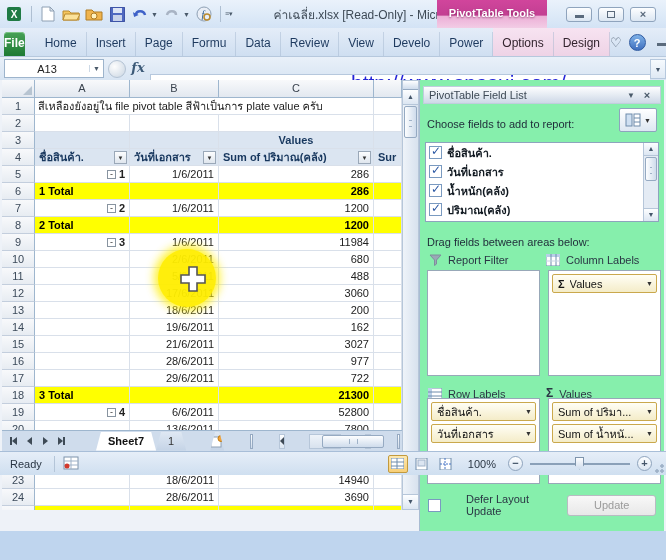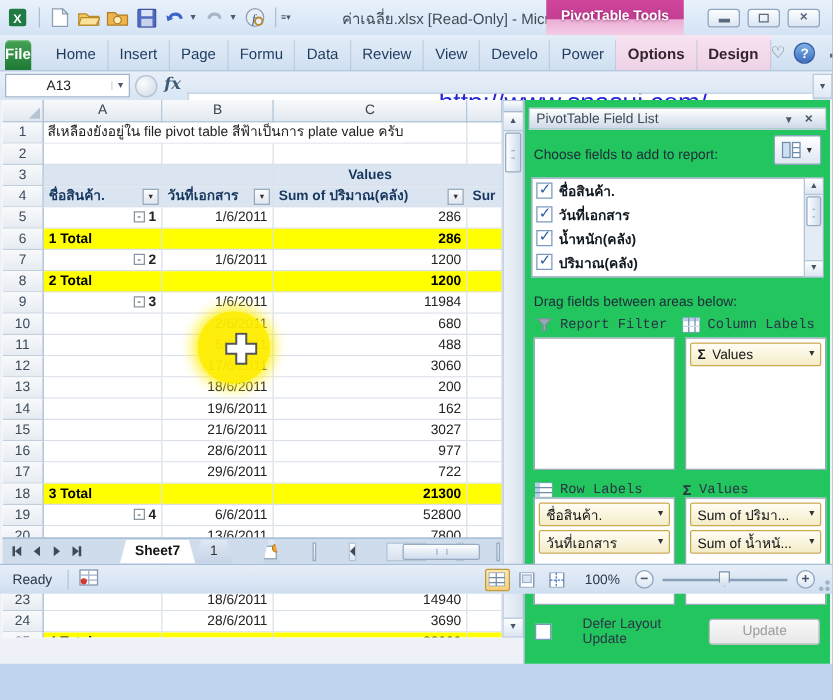--- a/index.html
+++ b/index.html
@@ -29,21 +29,21 @@
 
   
   .tabrow { position:absolute; left:0; top:28px; width:666px; height:28px;
             background:linear-gradient(#e4edf8,#cfdff1); display:flex; align-items:flex-end; }
   .filetab { width:52px; height:24px; margin-left:4px; border-radius:4px 4px 0 0;
              background:linear-gradient(#47a156,#1e7a34); color:#fff; font-weight:bold;
              text-align:center; line-height:23px; font-size:12px; box-shadow:inset 0 1px 0 #7cc487; }
   .rtab { height:24px; padding:0 9px; line-height:23px; color:#1e3a5f; font-size:12px;
           border-right:1px solid rgba(160,180,205,.45); }
   .ctxgroup { display:flex; height:28px; align-items:flex-end;
-              background:linear-gradient(#f7e3f1,#eed3e6);font-weight:bold; }
+              background:linear-gradient(#f7e3f1,#eed3e6); }
   .ctxgroup .rtab { color:#33242e; }
   .ribbon-right { display:flex; align-items:center; gap:7px; margin-left:auto; padding-right:8px; height:28px; }
   .heart { color:#5a6a7c; font-size:13px; }
   .helpbtn { width:17px; height:17px; border-radius:50%; background:linear-gradient(#7fb2e8,#3f6fbe);
              color:#fff; font-weight:bold; text-align:center; line-height:16px; font-size:11px;
              border:1px solid #2f5aa0; }
   .sbtn { width:18px; height:14px; display:flex; align-items:center; justify-content:center; }
 
   
   .fbar { position:absolute; left:0; top:56px; width:666px; height:24px;
@@ -104,21 +104,21 @@
   .vs-split { height:9px; background:linear-gradient(#fdfeff,#cfdcec); border-bottom:1px solid #96aac2; }
   .vs-btn { height:15px; text-align:center; font-size:7px; line-height:14px; color:#44566a;
             background:linear-gradient(#fdfeff,#dce6f2); border-bottom:1px solid #b6c6d9; }
   .vs-btn.dn { position:absolute; bottom:0; width:100%; border-top:1px solid #b6c6d9; border-bottom:none; }
   .vs-thumb { margin:1px; height:32px; border-radius:2px; border:1px solid #96aac2;
               background:linear-gradient(90deg,#fdfeff,#cfdcec); position:relative; }
   .vs-thumb:after { content:""; position:absolute; left:4px; right:4px; top:13px; height:5px;
               border-top:1px solid #9fb2c8; border-bottom:1px solid #9fb2c8; }
 
   
-  .pane { position:absolute; left:419px; top:0; width:245px; height:451px; background:#22c55e;
+  .pane { position:absolute; left:419px; top:0; width:245px; height:451px; background:#86efac;
           border-left:1px solid #a9bcd2; padding:0 3px; }
   .pane-title { height:18px; margin-top:6px; background:linear-gradient(#fdfeff,#cdd8e7);
                 border:1px solid #c0cddd; display:flex; align-items:center; padding:0 5px;
                 color:#3e4a56; font-size:11px; }
   .pane-title .t { flex:1; }
   .ptbtn { width:16px; text-align:center; color:#4a5a6a; font-size:8px; }
   .ptbtn.x { font-size:11px; font-weight:bold; }
   .choose-row { position:relative; height:34px; }
   .choose-row .lbl { position:absolute; left:4px; top:14px; color:#1e2a38; }
   .layoutbtn { position:absolute; right:4px; top:4px; width:38px; height:24px; border:1px solid #8da4bd;
@@ -130,21 +130,21 @@
   .fitem .flabel { font-weight:bold; color:#101820; }
   .cb { width:13px; height:13px; background:#fff; border:1px solid #7a9ac0; position:relative; flex:none; }
   .cb.checked:after { content:"✓"; position:absolute; left:1px; top:-3px; color:#2b57a3;
                       font-size:12px; font-weight:bold; }
   .flscroll { position:absolute; right:0; top:0; width:15px; height:78px; background:#e4ebf4; border-left:1px solid #b6c6d9; }
   .flscroll .vs-btn { height:13px; line-height:12px; }
   .flscroll .vs-thumb { height:24px; }
   .flscroll .vs-thumb:after { top:9px; }
   .drag-lbl { margin:14px 2px 0 4px; color:#1e2a38; }
   .area-heads { display:flex; margin:6px 2px 2px 2px; }
-  .ahead { display:flex; align-items:flex-start; gap:6px; width:50%; padding-left:4px; color:#2a3644;font-family:Liberation Mono, monospace; }
+  .ahead { display:flex; align-items:flex-end; gap:6px; width:50%; padding-left:4px; color:#2a3644; }
   .abox { position:absolute; width:113px; background:#fff; border:1px solid #98a8b8; }
   .pill { height:19px; margin:3px 3px 0 3px; border:1px solid #caa84c; border-radius:2px;
           background:linear-gradient(#fffef5,#f4ecc8); display:flex; align-items:center;
           padding:0 3px 0 5px; font-size:11px; color:#141414; }
   .pill .ptext { flex:1; white-space:nowrap; overflow:hidden; }
   .pill .pdd { font-size:7px; color:#333; }
   .pill .sig { font-weight:bold; margin-right:5px; }
   .defer-row { position:absolute; left:8px; right:8px; top:414px; height:22px; display:flex; align-items:center; gap:7px; }
   .defer-row .dlabel { color:#2a3644;padding-left:18px; }
   .updatebtn { margin-left:auto; width:95px; height:21px; border:1px solid #b8bcc2; border-radius:3px;

